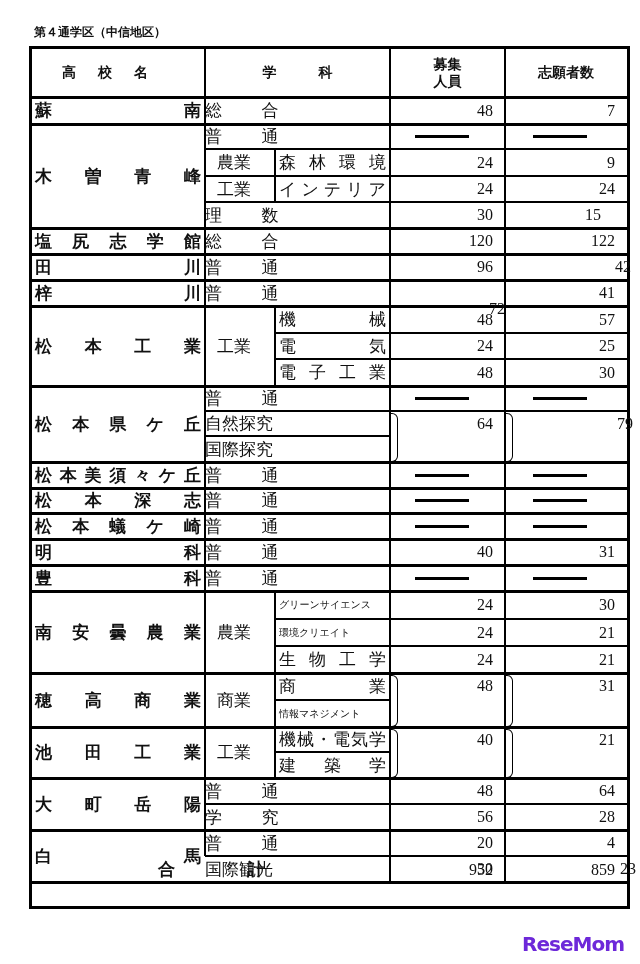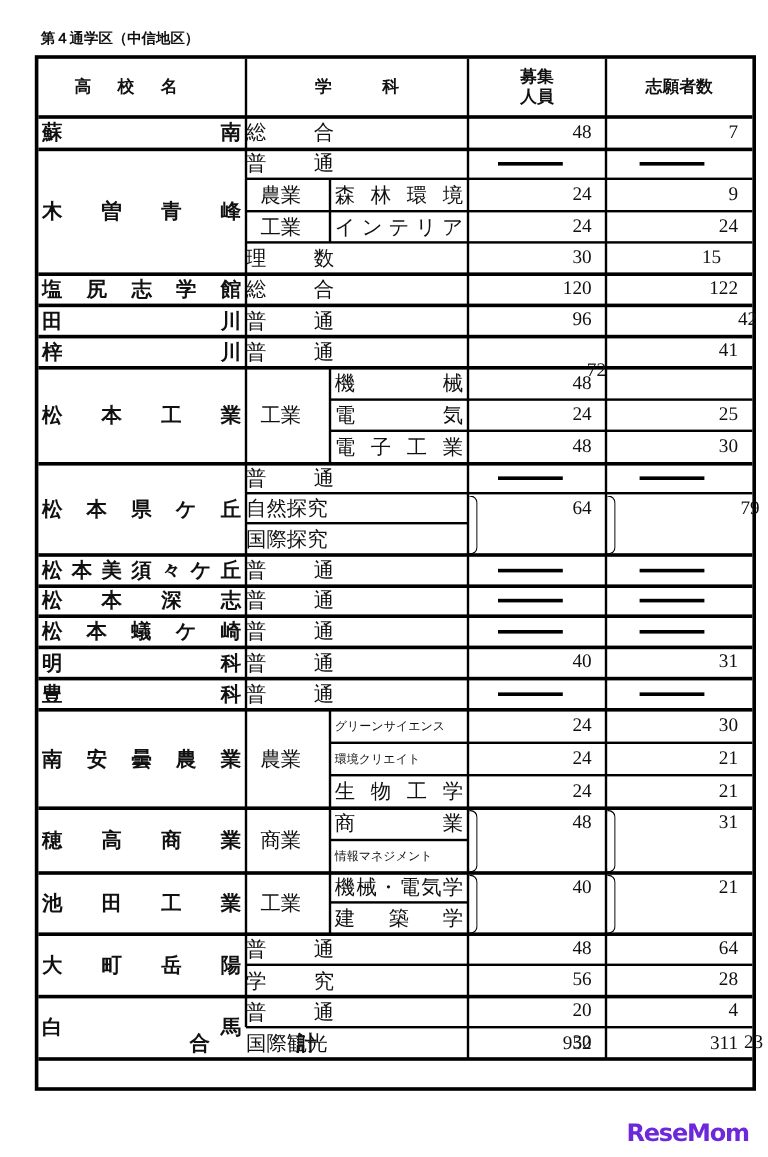--- a/index.html
+++ b/index.html
@@ -119,20 +119,21 @@
       <span>業</span>
     </div>
     <div class="hline" style="left: 0px; width: 595px; top: 336px; height: 3px;"></div>
     <div class="cell dept" style="left: 173px; top: 257px; width: 70px; height: 80px; padding-left: 12px;">工業</div>
     <div class="vline" style="left: 242px; top: 257px; height: 80px;"></div>
     <div class="cell dept" style="left: 243px; top: 257px; width: 115px; height: 27px; padding-left: 4px; padding-right: 4px; justify-content: space-between;">
       <span>機</span>
       <span>械</span>
     </div>
     <div class="cell num" style="left: 358px; top: 257px; width: 115px; height: 27px;">48</div>
+    <div class="cell num" style="left: 473px; top: 257px; width: 122px; height: 27px;">57</div>
     <div class="hline" style="left: 243px; width: 352px; top: 283px;"></div>
     <div class="cell dept" style="left: 243px; top: 284px; width: 115px; height: 26px; padding-left: 4px; padding-right: 4px; justify-content: space-between;">
       <span>電</span>
       <span>気</span>
     </div>
     <div class="cell num" style="left: 358px; top: 284px; width: 115px; height: 26px;">24</div>
     <div class="cell num" style="left: 473px; top: 284px; width: 122px; height: 26px;">25</div>
     <div class="hline" style="left: 243px; width: 352px; top: 309px;"></div>
     <div class="cell dept" style="left: 243px; top: 310px; width: 115px; height: 27px; padding-left: 4px; padding-right: 4px; justify-content: space-between;">
       <span>電</span>
@@ -327,19 +328,19 @@
     <div class="cell num" style="left: 473px; top: 781px; width: 122px; height: 26px;">4</div>
     <div class="hline" style="left: 173px; width: 422px; top: 806px;"></div>
     <div class="cell dept" style="left: 173px; top: 807px; width: 185px; height: 26px; white-space: pre;">国際観光</div>
     <div class="cell num" style="left: 358px; top: 807px; width: 115px; height: 26px;">30</div>
     <div class="cell num" style="left: 473px; top: 807px; width: 143px; height: 26px; text-align: right;">23</div>
     <div class="cell hdr" style="left: 0px; top: 807px; width: 358px; height: 27px; justify-content: center; font-size: 17px;">
       <span>合</span>
       <span style="margin-left: 72px;">計</span>
     </div>
     <div class="cell num" style="left: 358px; top: 807px; width: 115px; height: 27px;">952</div>
-    <div class="cell num" style="left: 473px; top: 807px; width: 122px; height: 27px;">311</div>
+    <div class="cell num" style="left: 473px; top: 807px; width: 122px; height: 27px;">859</div>
     <div class="vline" style="left: 172px; top: 0px; height: 807px;"></div>
     <div class="vline" style="left: 357px; top: 0px; height: 834px;"></div>
     <div class="vline" style="left: 472px; top: 0px; height: 834px;"></div>
   </div>
 
 <div class="logo">ReseMom</div>
 
 </body></html>

